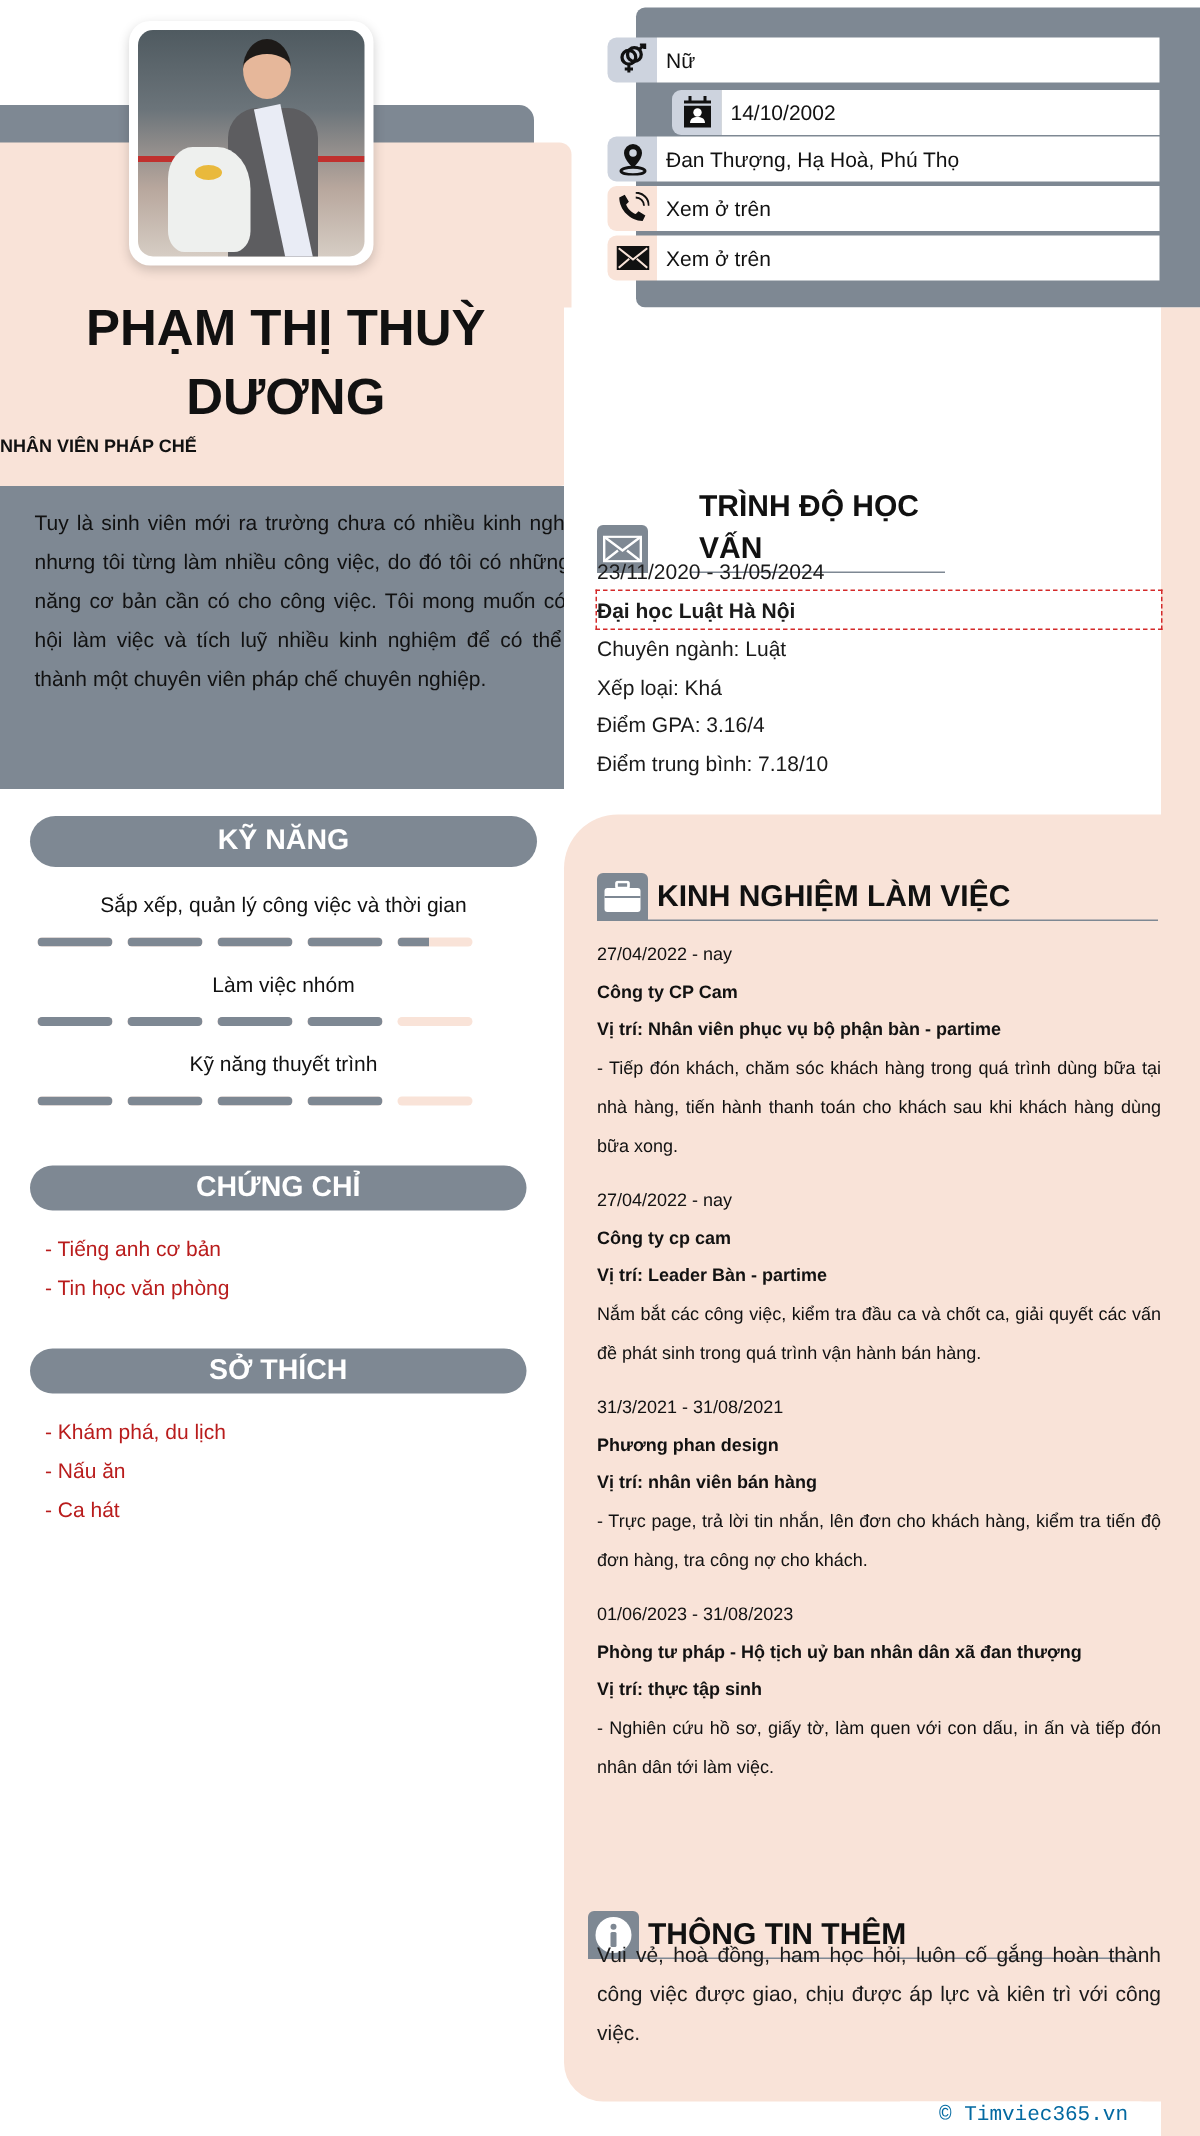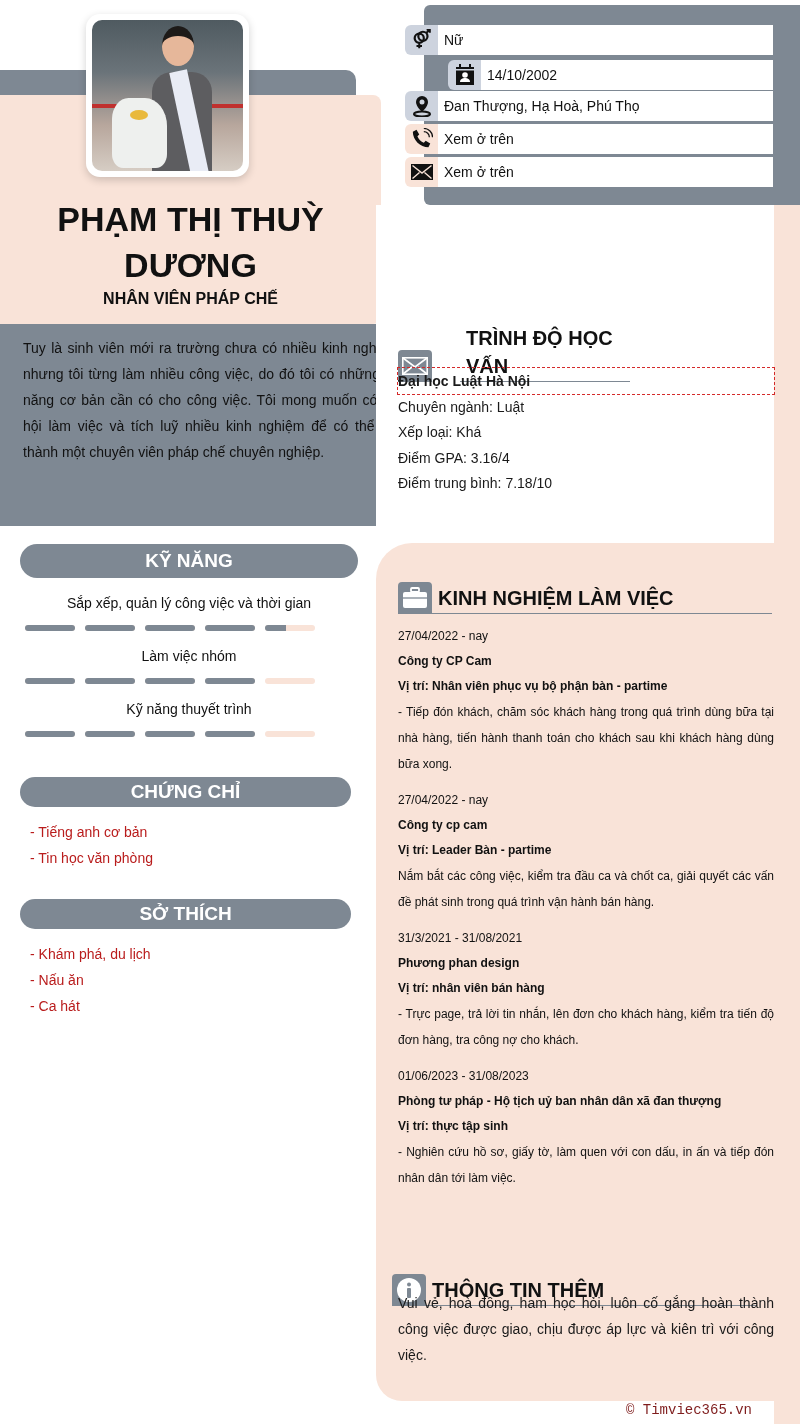--- a/index.html
+++ b/index.html
@@ -13,21 +13,21 @@
   .photo { width: 100%; height: 100%; border-radius: 10px; overflow: hidden; position: relative;
     background: linear-gradient(180deg, #4f5a60 0%, #6b747a 35%, #b8a79d 70%, #d6cdc4 100%); }
   .photo .red-line { position: absolute; left: 0; right: 0; top: 84px; height: 4px; background: #c0302e; }
   .photo .person-body { position: absolute; left: 60px; top: 52px; width: 60px; height: 100px; background: #5d5d60; border-radius: 20px 20px 0 0; }
   .photo .head { position: absolute; left: 70px; top: 6px; width: 32px; height: 40px; background: #e6b79a; border-radius: 50%; border-top: 10px solid #1d1a18; }
   .photo .sash { position: absolute; left: 88px; top: 50px; width: 18px; height: 105px; background: #e9ecf5; transform: rotate(-12deg); }
   .photo .flowers { position: absolute; left: 20px; top: 78px; width: 55px; height: 70px; background: #eef0ee; border-radius: 30% 40% 20% 20%; }
   .photo .flowers::after { content: ""; position: absolute; left: 18px; top: 12px; width: 18px; height: 10px; background: #e9b93c; border-radius: 50%; }
 
   .full-name { position: absolute; left: 0; top: 196px; width: 381px; text-align: center; font-size: 34px; font-weight: bold; line-height: 46px; color: #111; }
-  .job-title { position: absolute; left: 0; top: 290px; width: 381px; text-align: center; font-size: 16px; font-weight: bold; color: #111; }
+  .job-title { position: absolute; left: 0; top: 290px; width: 381px; text-align: left; font-size: 12px; font-weight: bold; color: #111; }
 
   
   .summary { position: absolute; left: 0; top: 324px; width: 414px; height: 202px; background: #7e8893; border-bottom-right-radius: 8px; padding: 11px 15px 0 23px; }
   .summary p { font-size: 14px; line-height: 26px; color: #111; text-align: justify; }
 
   
   .contact-box { position: absolute; left: 424px; top: 5px; width: 376px; height: 200px; background: #7e8893; border-top-left-radius: 6px; border-bottom-left-radius: 6px; }
   .contact-row { position: absolute; left: 405px; width: 368px; height: 30px; display: flex; }
   .contact-row .ic { width: 33px; height: 30px; display: flex; align-items: center; justify-content: center; border-radius: 6px 0 0 6px; }
   .contact-row .ic.blue { background: #cdd3de; }
@@ -50,21 +50,21 @@
   .exp-panel { position: absolute; left: 376px; top: 543px; width: 424px; height: 858px; background: #f9e3d8; border-top-left-radius: 36px; border-bottom-left-radius: 26px; }
   .exp-text { position: absolute; left: 398px; width: 376px; font-size: 12px; color: #111; }
   .exp-item { margin-bottom: 11px; }
   .exp-item .date, .exp-item .company, .exp-item .pos { line-height: 25px; }
   .exp-item .company, .exp-item .pos { font-weight: bold; }
   .exp-item .desc { line-height: 26px; text-align: justify; }
 
   .extra-text { position: absolute; left: 398px; top: 1290px; width: 376px; font-size: 14px; line-height: 26px; text-align: justify; }
 
   .footer-white { position: absolute; left: 600px; top: 1401px; width: 174px; height: 23px; background: #fff; border-top-right-radius: 14px; }
-  .footer { position: absolute; left: 626px; top: 1401px; font-family: "Liberation Mono", "DejaVu Sans Mono", monospace; font-size: 14px; color: #7f1d1d; line-height: 18px; }
+  .footer { position: absolute; left: 626px; top: 1401px; font-family: "Liberation Mono", "DejaVu Sans Mono", monospace; font-size: 14px; color: #0369a1; line-height: 18px; }
 
   
   .pill { position: absolute; left: 20px; height: 34px; background: #7e8893; border-radius: 17px; color: #fff; font-weight: bold; font-size: 19px; text-align: center; line-height: 34px; }
   .skill-name { position: absolute; left: 20px; width: 338px; text-align: center; font-size: 14px; color: #111; }
   .bars { position: absolute; left: 25px; display: flex; gap: 10px; }
   .bar { width: 50px; height: 6px; border-radius: 3px; background: #f9e3d8; overflow: hidden; position: relative; }
   .bar .fill { position: absolute; left: 0; top: 0; height: 100%; background: #7e8893; }
   .list-left { position: absolute; left: 30px; font-size: 14px; color: #b91c1c; }
   .list-left div { line-height: 26px; }
 </style>
@@ -150,20 +150,21 @@
 <div class="section-head" style="left:398px; top:324px;gap:28px;">
   <div class="sq">
     <svg width="26" height="18" viewBox="0 0 26 18">
         <rect x="0.8" y="0.8" width="24.4" height="16.4" fill="none" stroke="#fff" stroke-width="1.6"></rect>
         <path d="M1 1l12 9 12-9M1 17l9-7M25 17l-9-7" stroke="#fff" stroke-width="1.6" fill="none"></path>
       </svg>
   </div>
   <div class="ttl" style="width:170px;">TRÌNH ĐỘ HỌC VẤN</div>
 </div>
 <div class="edu-text">
+  <div>23/11/2020 - 31/05/2024</div>
   <div class="school">Đại học Luật Hà Nội</div>
   <div>Chuyên ngành: Luật</div>
   <div>Xếp loại: Khá</div>
   <div>Điểm GPA: 3.16/4</div>
   <div>Điểm trung bình: 7.18/10</div>
 </div>
 
 <div class="section-head" style="left:398px; top:582px;">
   <div class="sq">
     <svg width="26" height="22" viewBox="0 0 26 22">

